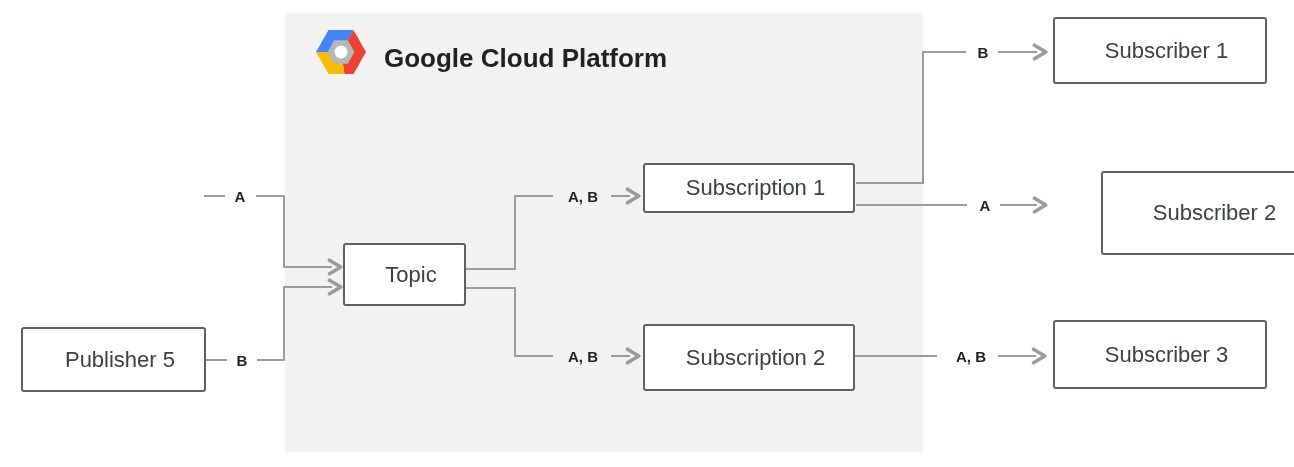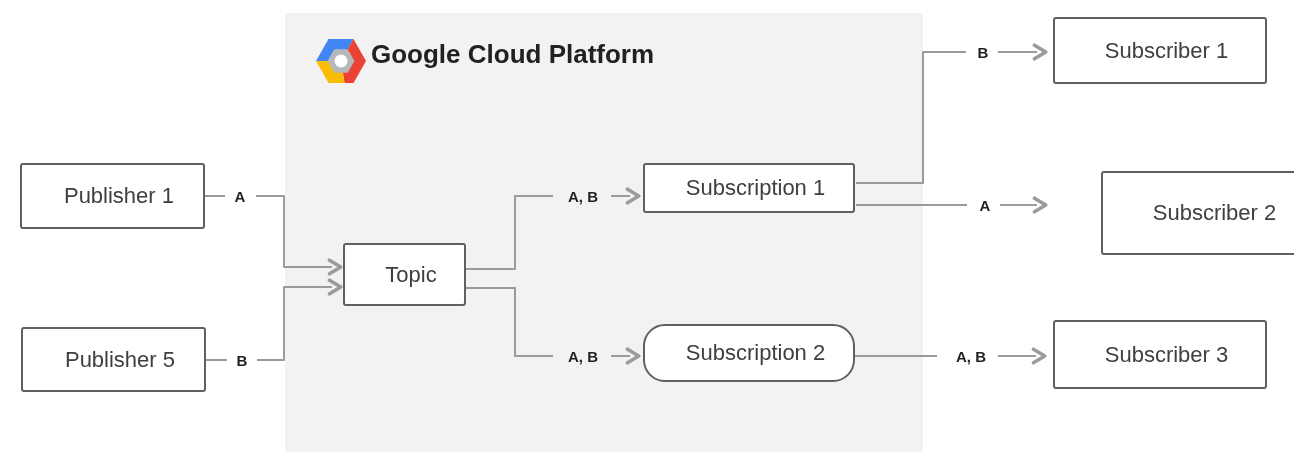--- a/index.html
+++ b/index.html
@@ -12,25 +12,25 @@
     overflow: hidden;
   }
   .panel {
     position: absolute;
     left: 285px; top: 13px;
     width: 638px; height: 439px;
     background: #f2f2f2;
   }
   .gcp-header {
     position: absolute;
-    left: 316px; top: 39px;
+    left: 316px; top: 26px;
     height: 48px;
     display: flex;
-    align-items: flex-start;
-    gap: 5px;
+    align-items: flex-end;
+    gap: 18px;
   }
   .gcp-title {
     font-size: 26px;
     font-weight: bold;
     color: #202124;
     white-space: nowrap;
   }
   .wires {
     position: absolute;
     left: 0; top: 0;
@@ -47,21 +47,21 @@
     justify-content: center;
     font-size: 22px;
     color: #3c4043;
     white-space: nowrap;
     padding-left: 13px;
   }
   .node-publisher1   { left: 20px;   top: 163px; width: 185px; height: 66px; }
   .node-publisher2   { left: 21px;   top: 327px; width: 185px; height: 65px; }
   .node-topic        { left: 343px;  top: 243px; width: 123px; height: 63px; }
   .node-subscription1{ left: 643px;  top: 163px; width: 212px; height: 50px; }
-  .node-subscription2{ left: 643px;  top: 324px; width: 212px; height: 58px; border-radius: 22px; }
+  .node-subscription2{ left: 643px;  top: 324px; width: 212px; height: 67px; }
   .node-subscriber1  { left: 1053px; top: 17px;  width: 214px; height: 67px; }
   .node-subscriber2  { left: 1101px; top: 171px; width: 214px; height: 84px; }
   .node-subscriber3  { left: 1053px; top: 320px; width: 214px; height: 69px; }
   .edge-label {
     position: absolute;
     transform: translate(-50%, -50%);
     font-size: 15px;
     font-weight: bold;
     color: #1f1f1f;
     white-space: nowrap;
@@ -116,21 +116,20 @@
     <svg width="50" height="44" viewBox="0 0 100 88">
       <path d="M0,44 L25,0 L75,0 L50,44 Z" fill="#4285f4"></path>
       <path d="M75,0 L100,44 L75,88 L57,88 L50,44 Z" fill="#ea4335"></path>
       <path d="M0,44 L50,44 L57,88 L25,88 Z" fill="#fbbc05"></path>
       <path d="M23,44 L36.5,20.6 L63.5,20.6 L77,44 L63.5,67.4 L36.5,67.4 Z" fill="#b5b7b9"></path>
       <circle cx="50" cy="44" r="13" fill="#ffffff"></circle>
     </svg>
     <span class="gcp-title">Google Cloud Platform</span>
   </div>
 
-  <div class="node node-publisher1">Publisher 1</div>
   <div class="node node-publisher2">Publisher 5</div>
   <div class="node node-topic">Topic</div>
   <div class="node node-subscription1">Subscription 1</div>
   <div class="node node-subscription2">Subscription 2</div>
   <div class="node node-subscriber1">Subscriber 1</div>
   <div class="node node-subscriber2">Subscriber 2</div>
   <div class="node node-subscriber3">Subscriber 3</div>
 
   <div class="edge-label el-1">A</div>
   <div class="edge-label el-2">B</div>

